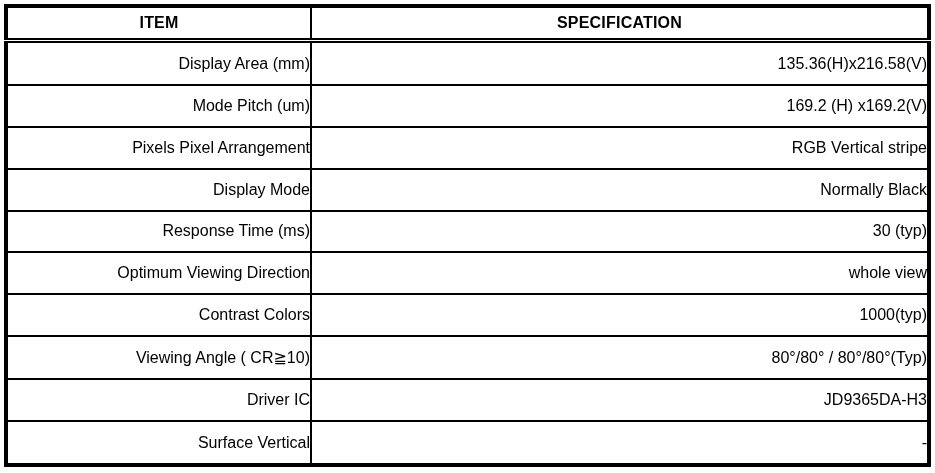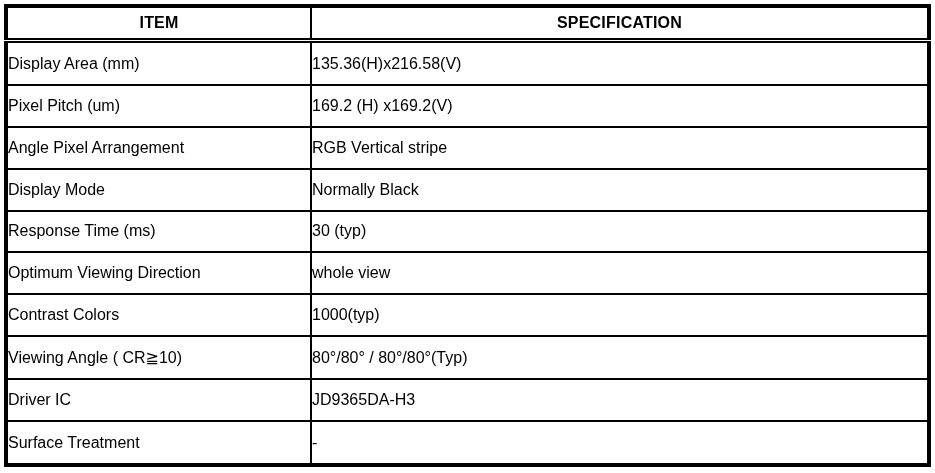--- a/index.html
+++ b/index.html
@@ -34,21 +34,21 @@
     font-size: 16px;
     vertical-align: middle;
     height: 30px;
     padding: 0;
     letter-spacing: 0.2px;
   }
   td {
     border: 2px solid #000000;
     font-size: 16px;
     font-weight: 400;
-    text-align: left;
+    text-align: right;
     vertical-align: middle;
     padding: 0;
     white-space: nowrap;
     overflow: hidden;
   }
 </style>
 </head>
 <body>
 
 <div class="page">
@@ -62,25 +62,25 @@
         <th>ITEM</th>
         <th>SPECIFICATION</th>
       </tr>
     </thead>
     <tbody id="spec-rows">
         <tr>
           <td>Display Area (mm)</td>
           <td>135.36(H)x216.58(V)</td>
         </tr>
         <tr>
-          <td>Pixel Pitch (um)</td>
+          <td>Mode Pitch (um)</td>
           <td>169.2 (H) x169.2(V)</td>
         </tr>
         <tr>
-          <td>Angle Pixel Arrangement</td>
+          <td>Pixels Pixel Arrangement</td>
           <td>RGB Vertical stripe</td>
         </tr>
         <tr>
           <td>Display Mode</td>
           <td>Normally Black</td>
         </tr>
         <tr>
           <td>Response Time (ms)</td>
           <td>30 (typ)</td>
         </tr>
@@ -94,18 +94,18 @@
         </tr>
         <tr>
           <td>Viewing Angle ( CR≧10)</td>
           <td>80°/80° / 80°/80°(Typ)</td>
         </tr>
         <tr>
           <td>Driver IC</td>
           <td>JD9365DA-H3</td>
         </tr>
         <tr>
-          <td>Surface Treatment</td>
+          <td>Surface Vertical</td>
           <td>-</td>
         </tr>
       </tbody>
   </table>
 </div>
 
 </body></html>

